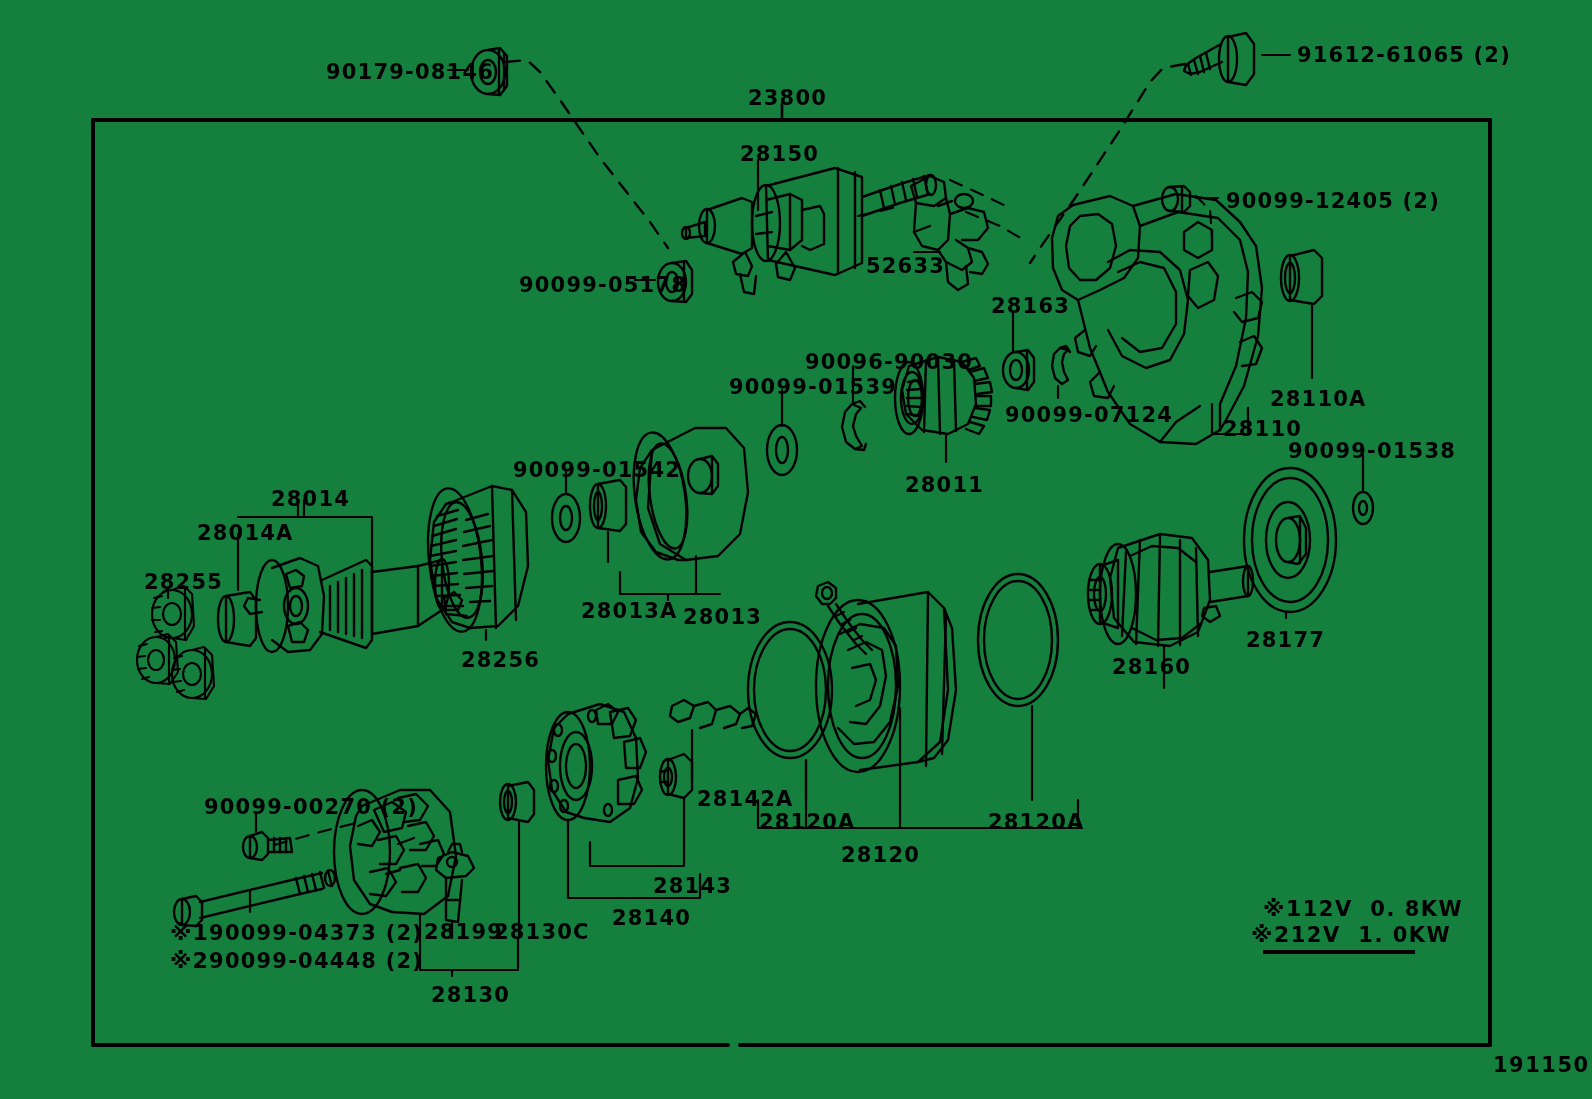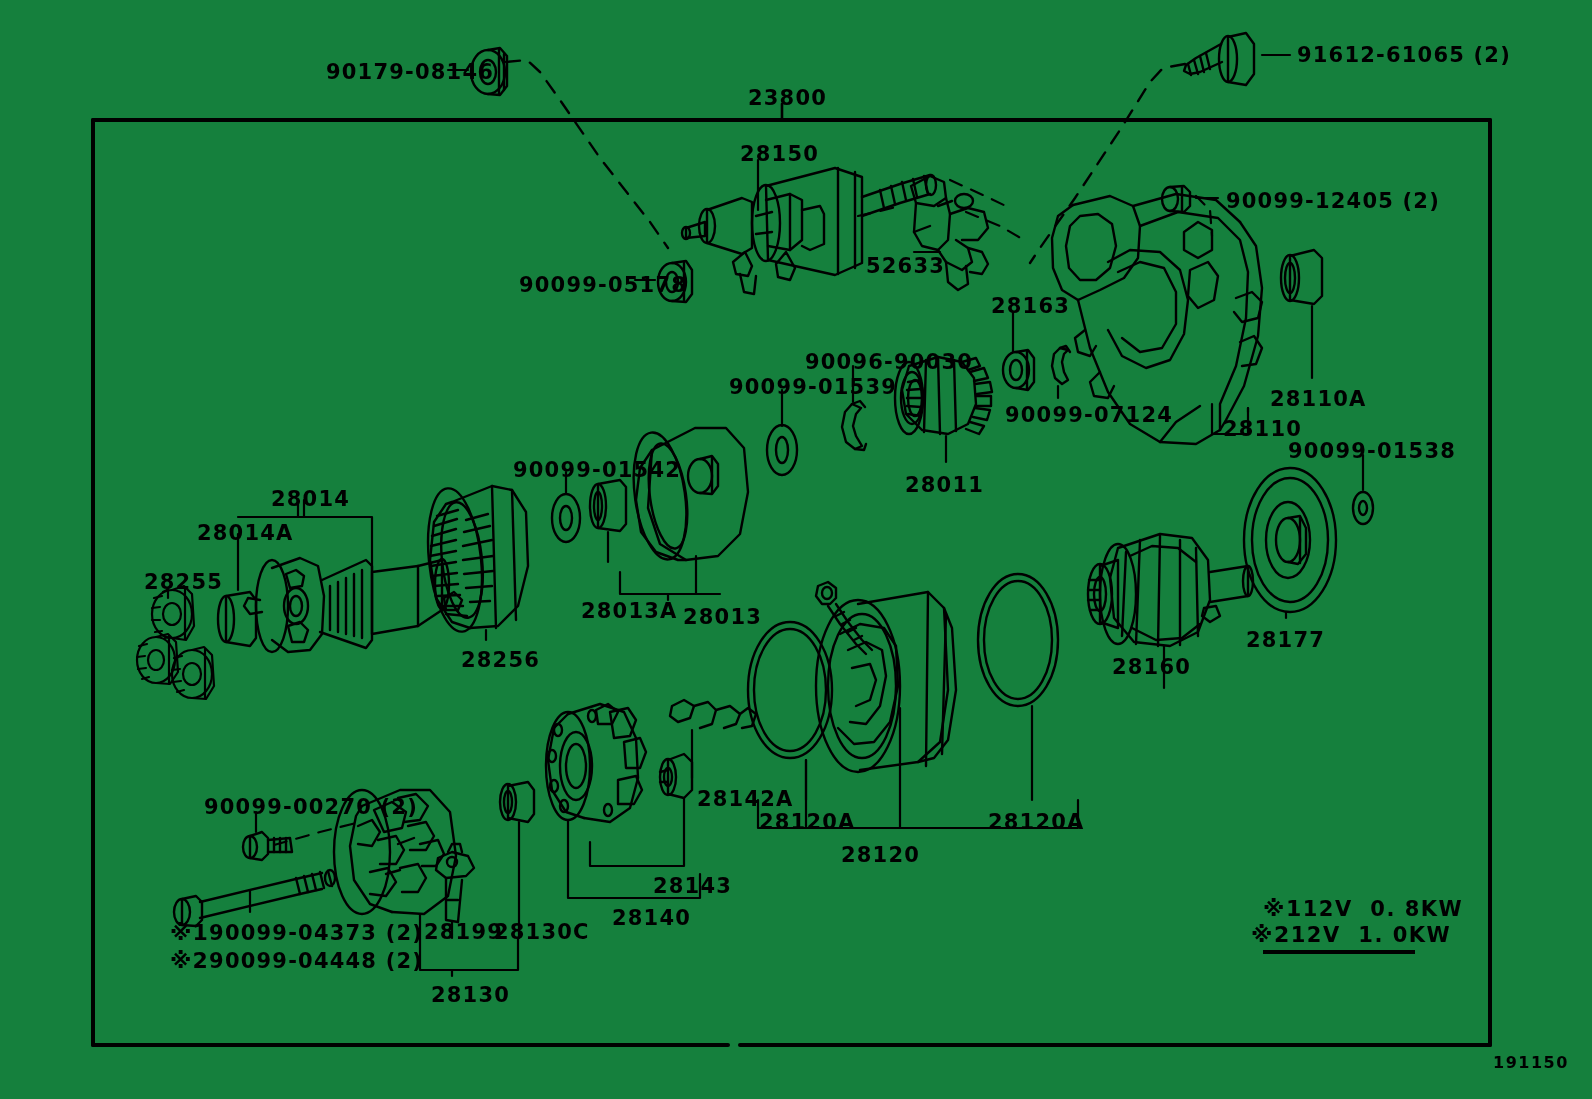--- a/index.html
+++ b/index.html
@@ -3,21 +3,21 @@
 <meta charset="utf-8">
 <style>
   html,body{margin:0;padding:0;background:#ffffff;}
   body{width:1592px;height:1099px;overflow:hidden;
        font-family:"DejaVu Sans","Liberation Sans",sans-serif;}
   #stage{position:relative;width:1592px;height:1099px;background:#15803d;padding-left:40px;}
   svg.layer{position:absolute;left:0;top:0;width:1592px;height:1099px;}
   .lbl{position:absolute;white-space:pre;color:#000;
        font-family:"DejaVu Sans","Liberation Sans",sans-serif;
        font-weight:700;font-size:21px;letter-spacing:1.2px;line-height:1;}
-  .lbl.idnum{font-size:16px;letter-spacing:1.5px;}
+  .lbl.idnum{font-size:21px;letter-spacing:1.5px;}
   .lbl.legend{font-size:21px;letter-spacing:1.5px;}
   .legendbox{position:absolute;}
   .legendbox .row{margin-bottom:4px;}
   .legendbox .rule{height:4px;background:#000;width:152px;margin-left:12px;}
   .mark{font-size:22px;}
 </style>
 </head>
 <body>
 
 <div id="stage">

